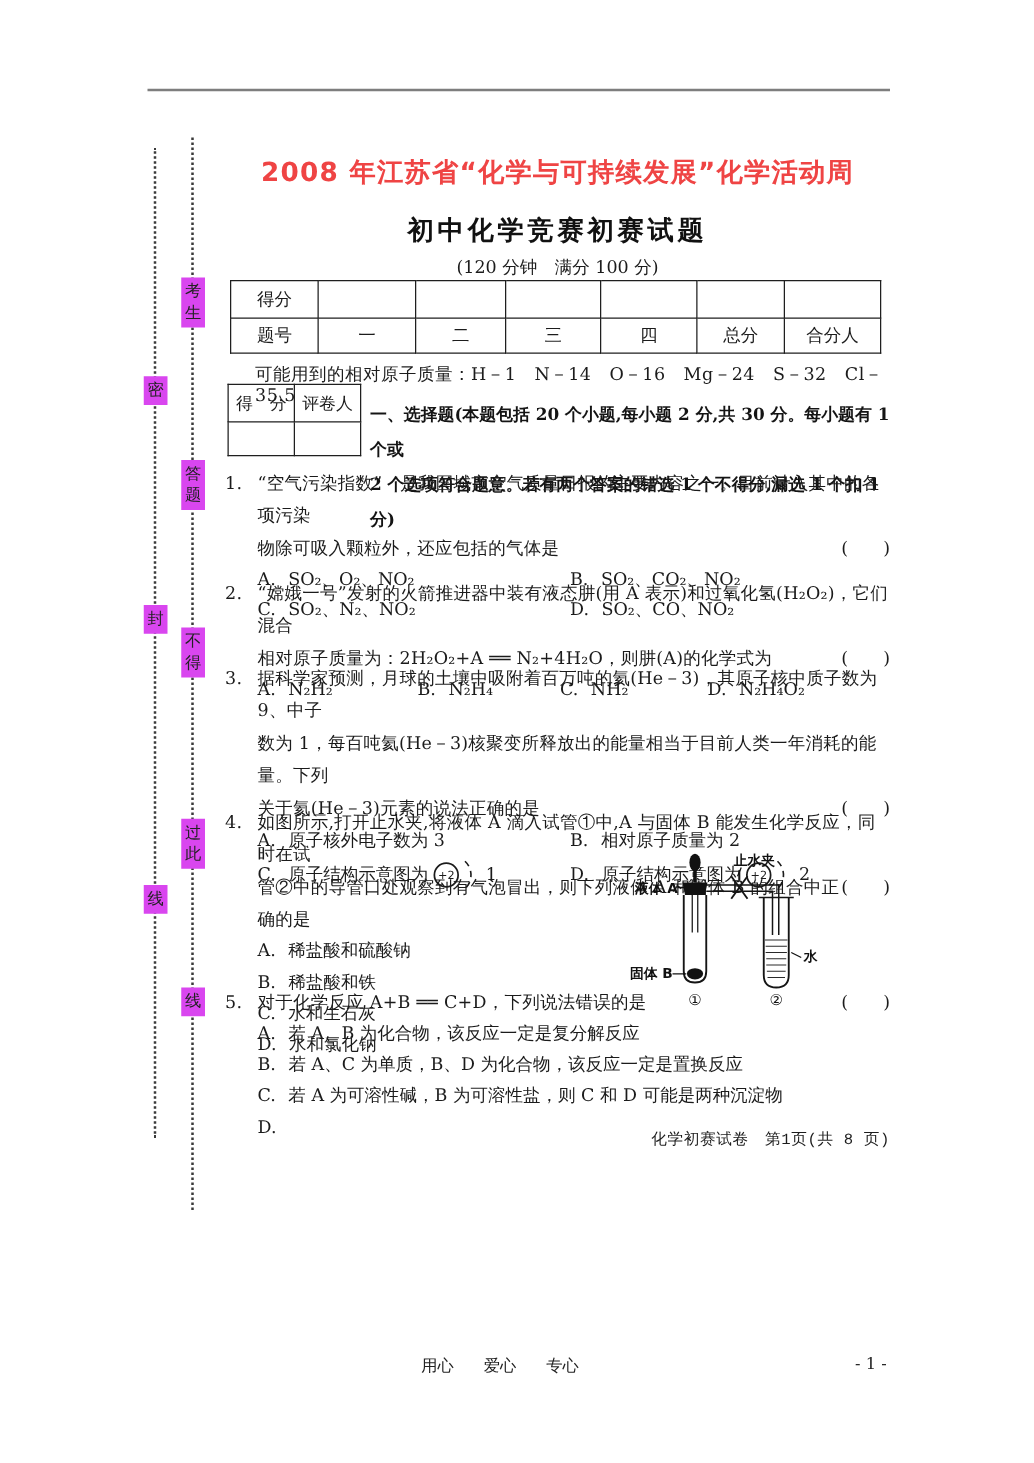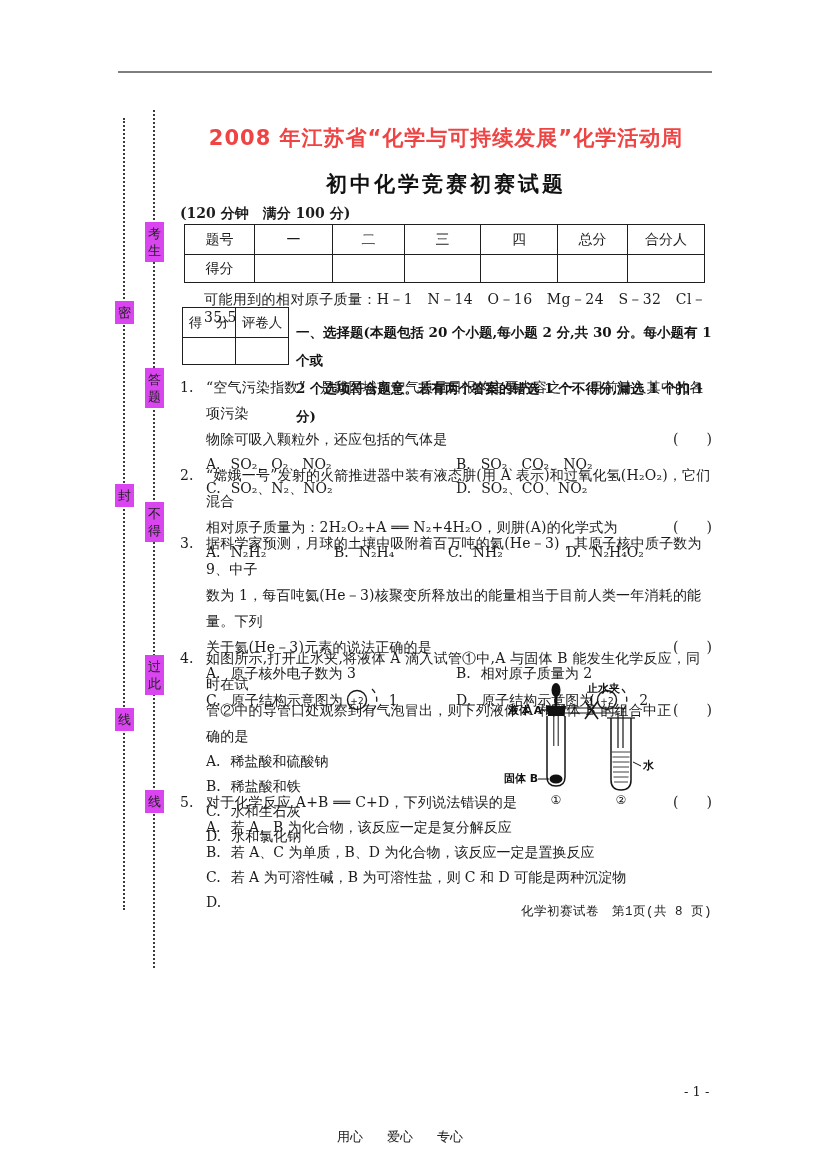--- a/index.html
+++ b/index.html
@@ -32,21 +32,21 @@
   .title1 {
     left:180px; top:124px; width:532px; text-align:center;
     font-family:"DejaVu Sans","Liberation Sans",sans-serif;
     font-weight:bold; font-size:21px; letter-spacing:1px; color:#ef4444;
   }
   .title2 {
     left:180px; top:170px; width:532px; text-align:center;
     font-family:"DejaVu Sans","Liberation Sans",sans-serif;
     font-weight:bold; font-size:21px; letter-spacing:3px; color:#111;
   }
-  .subtitle { left:180px; top:205px; width:532px; text-align:left; font-size:14px;font-weight:bold; }
+  .subtitle { left:180px; top:205px; width:532px; text-align:center; font-size:14px; }
 
   
   table.score { left:184px; top:224px; border-collapse:collapse; position:absolute; }
   table.score td {
     border:1.6px solid #1f1f1f; text-align:center;
     font-size:14px; height:30px; padding:0 2px;
   }
   table.score tr:last-child td { height:28px; }
 
   .atomic { left:180px; top:291px; width:532px; font-size:14px; padding-left:24px; letter-spacing:.4px; }
@@ -78,21 +78,21 @@
   .opt { display:flex; align-items:center; }
   .opt .lab { margin-right:10px; }
   .q4opts .opt { line-height:25px; }
   .q5opts .opt { line-height:25px; }
 
   .shellnum { margin-left:2px; }
   .atom-icon { margin:0 2px; vertical-align:middle; }
 
   
   .footer-right { left:380px; top:903px; width:332px; text-align:right; font-size:12.5px; letter-spacing:.5px;font-family:Liberation Mono, monospace; }
-  .bottom-words { left:337px; top:1084px; display:flex; gap:24px; font-family:"DejaVu Sans","Liberation Sans",sans-serif; font-size:13px; color:#222;margin-top:44px; }
+  .bottom-words { left:337px; top:1084px; display:flex; gap:24px; font-family:"DejaVu Sans","Liberation Sans",sans-serif; font-size:13px; color:#222; }
   .page-num { left:684px; top:1084px; font-size:13px; color:#222; }
 
   svg text { font-family:"DejaVu Sans","Liberation Sans",sans-serif; }
 </style>
 </head>
 <body>
 
 <div class="abs top-rule"></div>
 
 <div class="abs vline vline-seal">
@@ -108,36 +108,36 @@
   <span class="vchar" style="top:680px">线</span>
 </div>
 
 <div class="abs title1">2008 年江苏省“化学与可持续发展”化学活动周</div>
 <div class="abs title2">初中化学竞赛初赛试题</div>
 <div class="abs subtitle">(120 分钟　满分 100 分)</div>
 
 <table class="score">
   <tbody>
       <tr>
+    <td>得分</td>
+    <td></td>
+    <td></td>
+    <td></td>
+    <td></td>
+    <td></td>
+    <td></td>
+  </tr>
+  <tr>
     <td style="width:70px">题号</td>
     <td style="width:78px">一</td>
     <td style="width:72px">二</td>
     <td style="width:76px">三</td>
     <td style="width:77px">四</td>
     <td style="width:70px">总分</td>
     <td style="width:77px">合分人</td>
-  </tr>
-  <tr>
-    <td>得分</td>
-    <td></td>
-    <td></td>
-    <td></td>
-    <td></td>
-    <td></td>
-    <td></td>
   </tr>
 </tbody>
   </table>
 
 <div class="abs atomic">可能用到的相对原子质量：H－1　N－14　O－16　Mg－24　S－32　Cl－35.5</div>
 
 <table class="grader">
   <tbody>
       <tr>
     <td>得　分</td>

